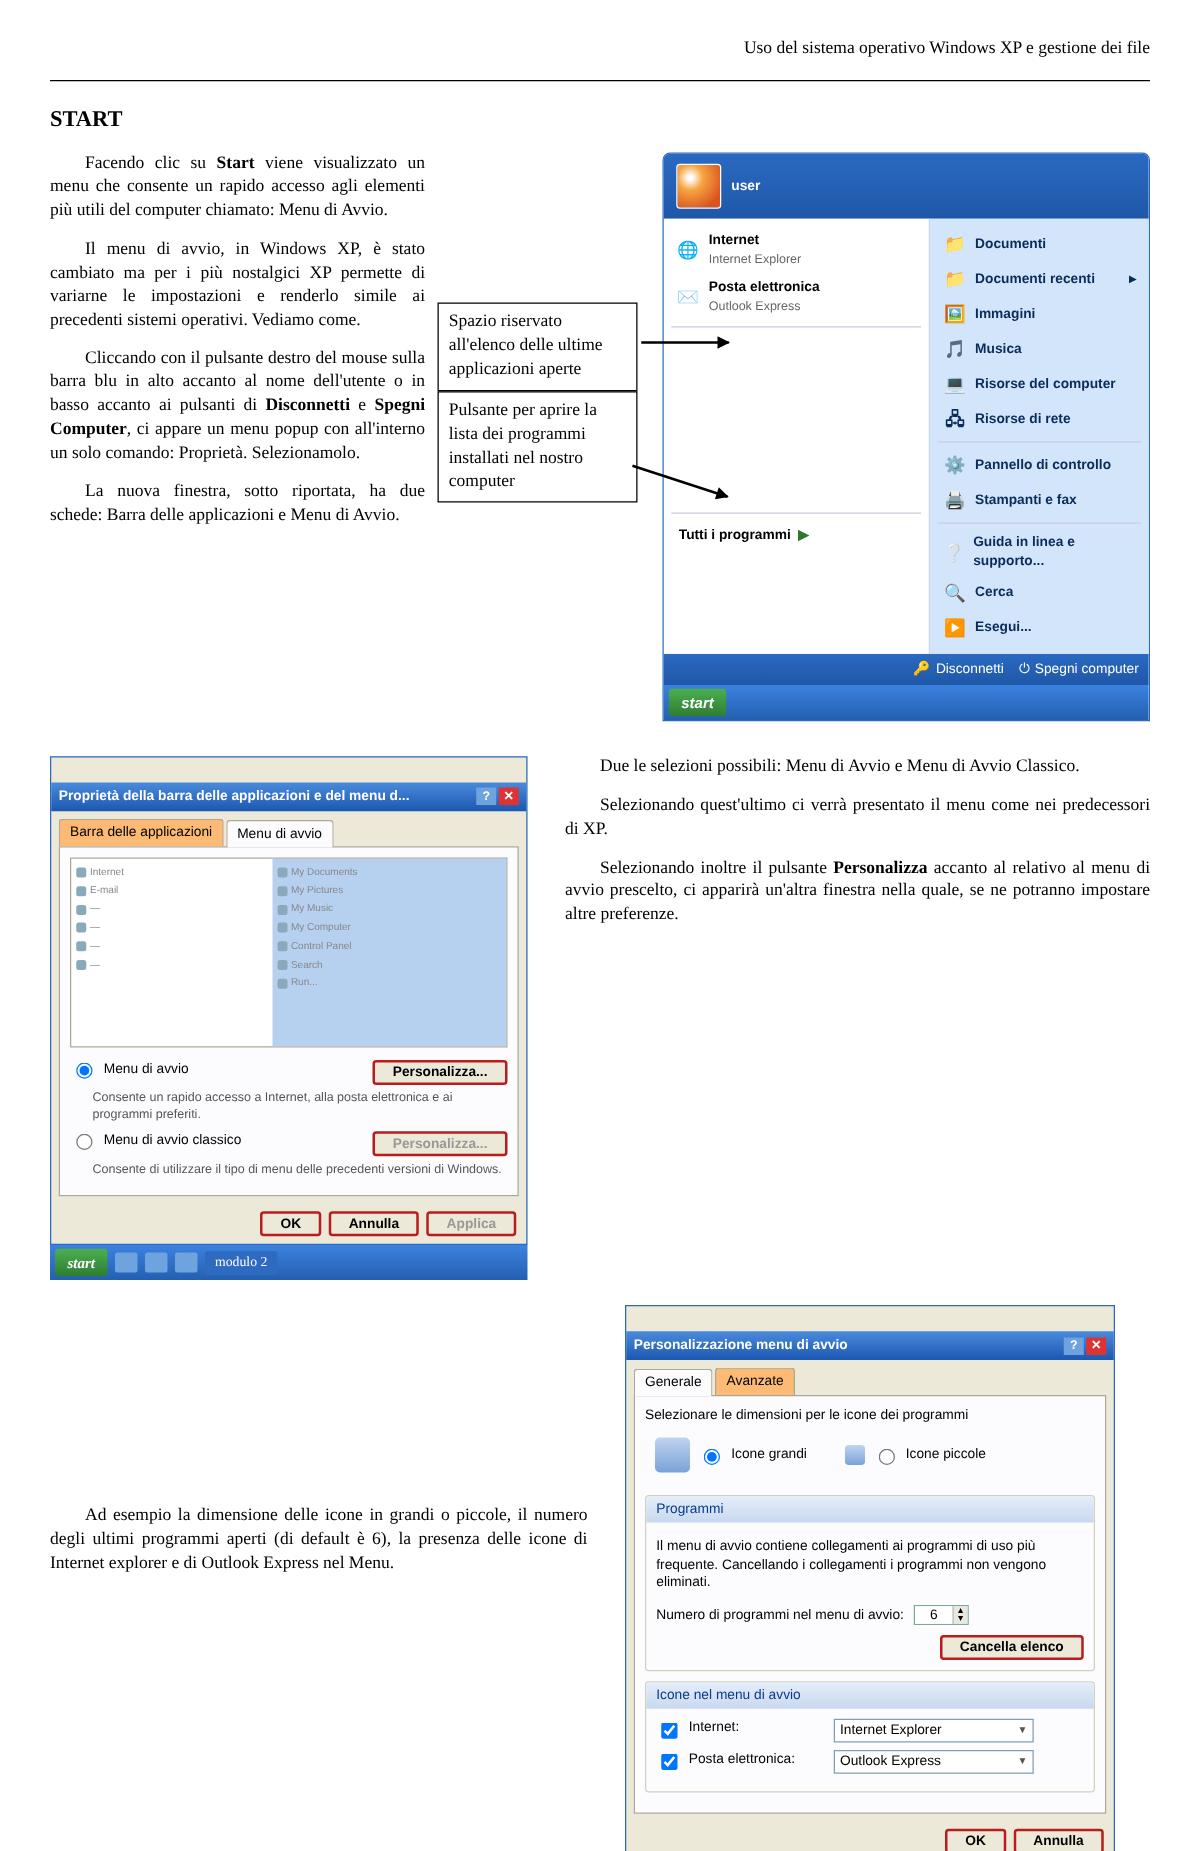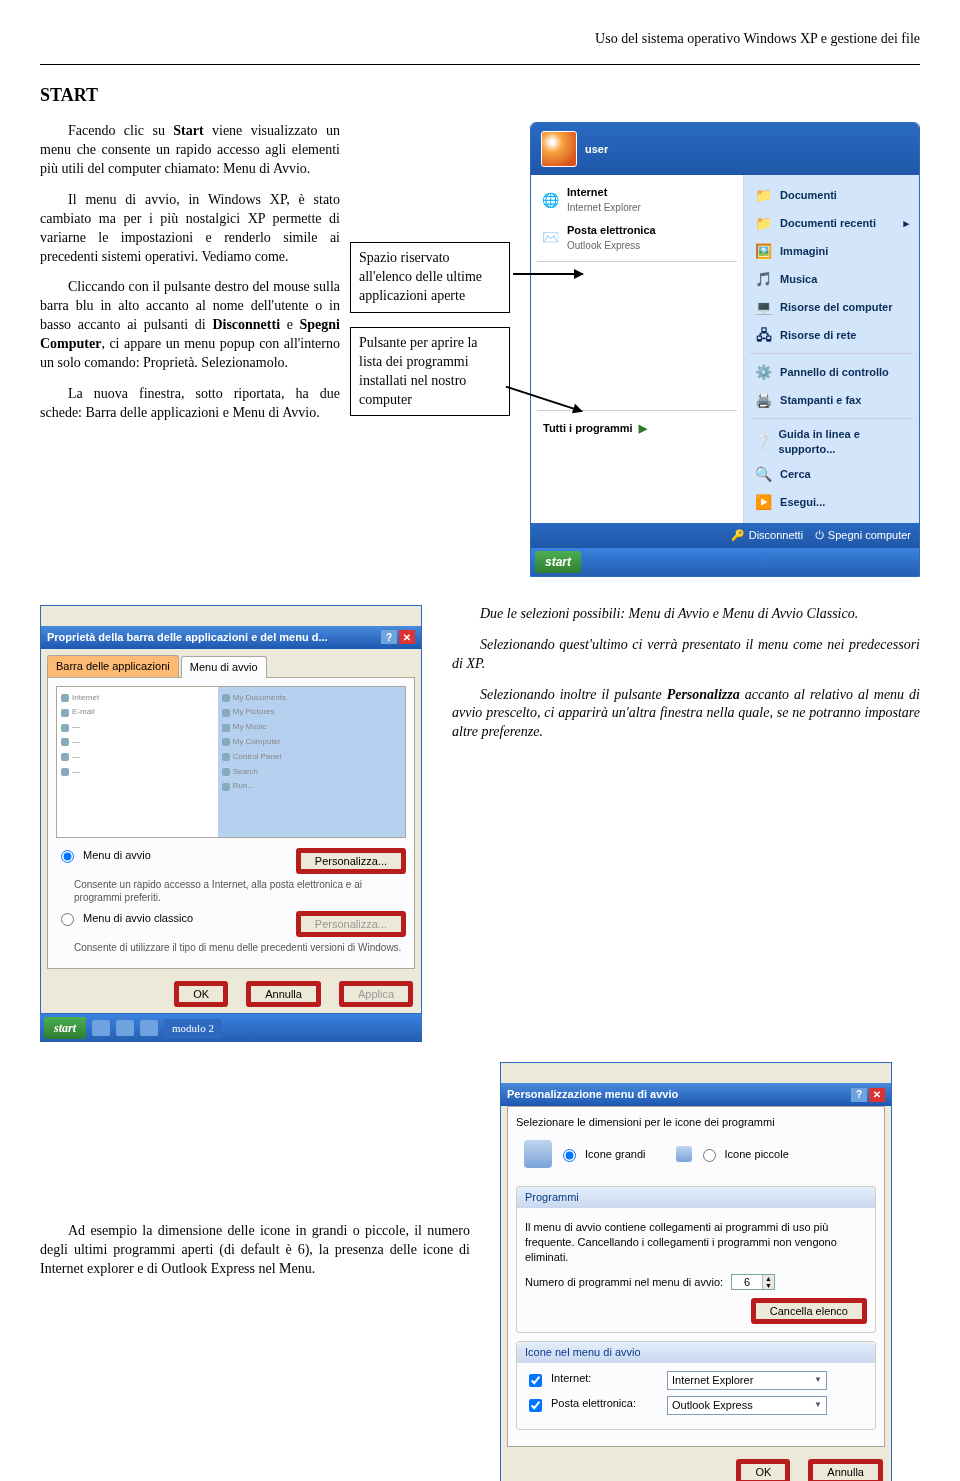--- a/index.html
+++ b/index.html
@@ -33,21 +33,21 @@
   }
   .col-text {
     width: 300px;
     text-align: justify;
   }
   .col-text p { margin: 0 0 12px 0; text-indent: 28px; }
   .col-callouts {
     width: 160px;
     display: flex;
     flex-direction: column;
-    gap: 14px;
+    gap: 0;
     padding-top: 120px;
   }
   .callout {
     border: 1px solid #000;
     padding: 6px 8px;
     font-size: 14px;
     position: relative;
   }
   .arrow {
     position: absolute;
@@ -172,34 +172,34 @@
     background:#fff; border:1px solid #aca899; height:150px; margin-bottom:10px;
     display:flex;
   }
   .pv-left { width:46%; padding:4px; }
   .pv-right { width:54%; background:#b6d0ef; padding:4px;text-align:right; }
   .pv-item { font-size:8px; color:#888; padding:2px 0; display:flex; align-items:center; gap:3px; }
   .pv-item .d { width:8px; height:8px; background:#8ab; border-radius:2px; }
   .radio-row { display:flex; align-items:flex-start; gap:6px; margin-bottom:4px; }
   .radio-row input { margin-top:2px; }
   .radio-desc { font-size:10px; color:#555; margin-left:18px; margin-bottom:6px; }
-  .btn { background:#ece9d8; border:5px solid #b91c1c; padding:2px 14px; font-size:11px; border-radius:3px; }
+  .btn { background:#ece9d8; border:2px solid #b91c1c; padding:2px 14px; font-size:11px; border-radius:3px;font-weight:bold; }
   .btn[disabled] { color:#999; }
-  .dlg-buttons { text-align:right; padding:6px 8px; display:flex; gap:18px; justify-content:flex-end; }
+  .dlg-buttons { text-align:right; padding:6px 8px; display:flex; gap:6px; justify-content:flex-end; }
   .taskbar-bottom {
     background: linear-gradient(#3b82e0,#245fb0);
     padding:3px 4px;
     display:flex;
     align-items:center;
     gap:6px;
   }
   .tb-chip { width:18px; height:16px; background:#6fa3e0; border-radius:2px; }
 
   .mid-text { flex:1; }
-  .mid-text p { margin:0 0 12px 0; text-align:justify; text-indent:28px;font-style:italic; }
+  .mid-text p { margin:0 0 12px 0; text-align:justify; text-indent:28px; }
 
   
   .bot-section {
     display:flex;
     gap:30px;
     align-items:flex-start;
   }
   .bot-text { width:430px; }
   .bot-text p { margin:0; text-align:justify; text-indent:28px; }
   .dialog2 { width: 390px; }
@@ -417,20 +417,24 @@
   </div>
 
   <div class="dialog dialog2">
     <div class="dlg-title">
       <span>Personalizzazione menu di avvio</span>
       <div class="wbtn">
         <span class="help">?</span>
         <span>✕</span>
       </div>
     </div>
+    <div class="tabs">
+      <div class="tab active">Generale</div>
+      <div class="tab">Avanzate</div>
+    </div>
     <div class="tabpanel">
       <div class="label">Selezionare le dimensioni per le icone dei programmi</div>
       <div class="group" style="border:none;">
         <div class="icon-row" style="padding:4px 8px 10px 8px;">
           <div class="icon-opt">
             <div class="icon-lg"></div>
             <input type="radio" checked="" style="">
             <span>Icone grandi</span>
           </div>
           <div class="icon-opt">

